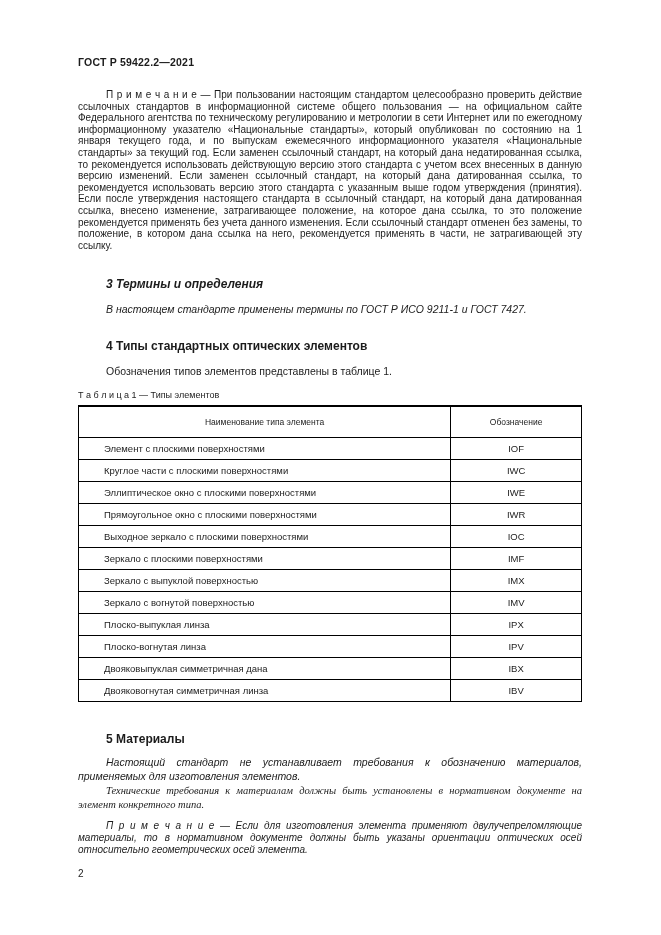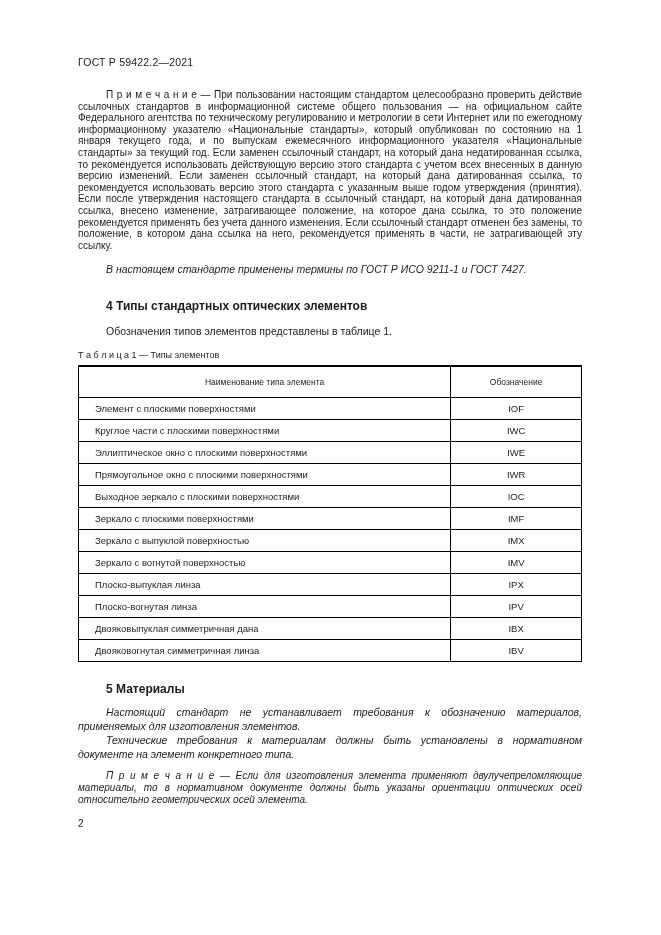--- a/index.html
+++ b/index.html
@@ -9,21 +9,21 @@
     height: 935px;
     background: #ffffff;
     font-family: "Liberation Sans", sans-serif;
     color: #1c1c1c;
     box-sizing: border-box;
     padding: 56px 79px 0 78px;
     overflow: hidden;
   }
   p { margin: 0; }
   h2 { margin: 0; }
-  .doc-header { font-size: 10.5px; font-weight: normal; letter-spacing: 0.2px; }
+  .doc-header { font-size: 10.5px; font-weight: bold; letter-spacing: 0.2px; }
   .note {
     font-size: 10px;
     line-height: 11.6px;
     text-align: justify;
     text-indent: 28px;
   }
   .note-top { margin-top: 21px; }
   .heading { font-size: 12px; font-weight: bold; padding-left: 28px; }
   .heading.it { font-style: italic; }
   .h3 { margin-top: 26px; }
@@ -50,38 +50,39 @@
     font-weight: normal;
     font-size: 8.5px;
     text-align: center;
     vertical-align: middle;
     padding: 10px 4px;
   }
   table.elements td {
     border: 1px solid #000;
     font-size: 9.5px;
     line-height: 11px;
-    padding: 5px 16px;
+    padding: 5px 25px;
   }
   table.elements td.code { text-align: center; width: 26%; }
-  .h5 { margin-top: 20px; }
+  .h5 { margin-top: 30px; }
   .p5a { margin-top: 10px; }
-  .p5b { margin-top: 1px; }
+  .p5b { margin-top: 1px; font-family: Liberation Serif, serif; }
   .note-bottom { margin-top: 9px; font-style: italic; }
   .page-number { font-size: 10px; margin-top: 13px; }
 </style>
 </head>
 <body>
 
 <div class="page">
 
   <div class="doc-header">ГОСТ Р 59422.2—2021</div>
 
   <p class="note note-top">П р и м е ч а н и е — При пользовании настоящим стандартом целесообразно проверить действие ссылочных стандартов в информационной системе общего пользования — на официальном сайте Федерального агентства по техническому регулированию и метрологии в сети Интернет или по ежегодному информационному указателю «Национальные стандарты», который опубликован по состоянию на 1 января текущего года, и по выпускам ежемесячного информационного указателя «Национальные стандарты» за текущий год. Если заменен ссылочный стандарт, на который дана недатированная ссылка, то рекомендуется использовать действующую версию этого стандарта с учетом всех внесенных в данную версию изменений. Если заменен ссылочный стандарт, на который дана датированная ссылка, то рекомендуется использовать версию этого стандарта с указанным выше годом утверждения (принятия). Если после утверждения настоящего стандарта в ссылочный стандарт, на который дана датированная ссылка, внесено изменение, затрагивающее положение, на которое дана ссылка, то это положение рекомендуется применять без учета данного изменения. Если ссылочный стандарт отменен без замены, то положение, в котором дана ссылка на него, рекомендуется применять в части, не затрагивающей эту ссылку.</p>
 
+  <h2 class="heading it h3">3 Термины и определения</h2>
   <p class="body-text italic p3">В настоящем стандарте применены термины по ГОСТ Р ИСО 9211-1 и ГОСТ 7427.</p>
 
   <h2 class="heading h4">4 Типы стандартных оптических элементов</h2>
   <p class="body-text p4">Обозначения типов элементов представлены в таблице 1.</p>
 
   <div class="table-caption">Т а б л и ц а 1 — Типы элементов</div>
 
   <table class="elements">
     <thead>
       <tr>

